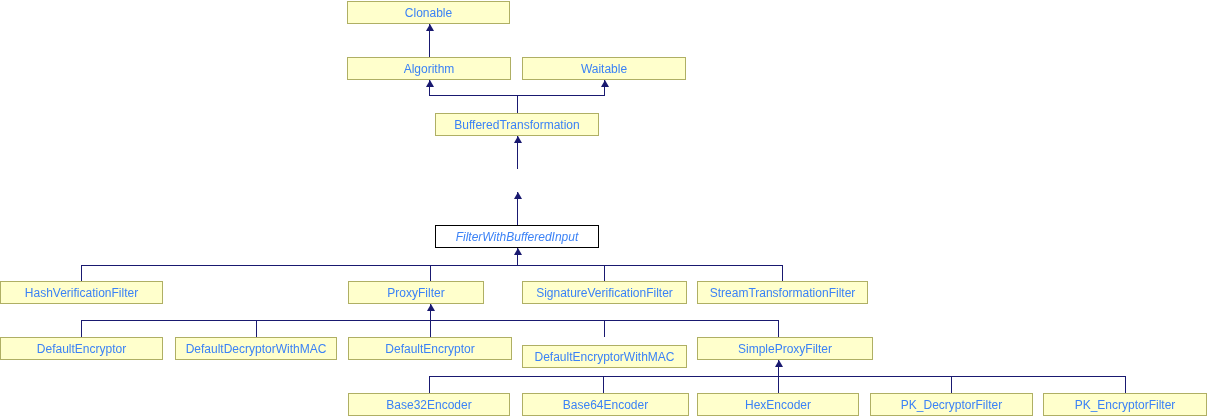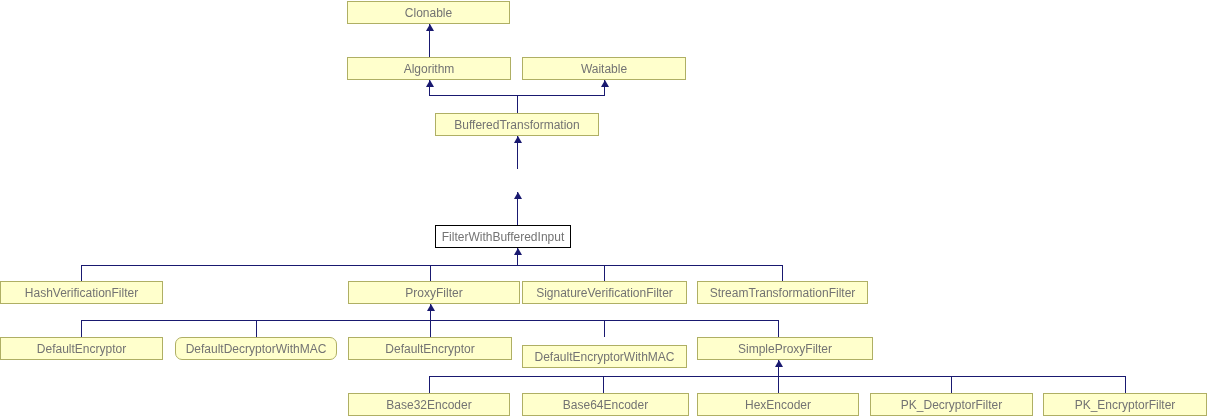--- a/index.html
+++ b/index.html
@@ -14,21 +14,21 @@
     background: #ffffff;
     font-family: "Liberation Sans", sans-serif;
     overflow: hidden;
   }
   .node {
     position: absolute;
     height: 23px;
     box-sizing: border-box;
     background: #FFFFCC;
     border: 1px solid #AFAF64;
-    color: #737373;
+    color: #3b82f6;
     font-size: 12px;
     display: flex;
     align-items: center;
     justify-content: center;
     white-space: nowrap;
     cursor: pointer;
   }
   .node.focus {
     background: #FFFFFF;
     border: 1px solid #000000;
@@ -52,27 +52,27 @@
     border-right: 4px solid transparent;
     border-bottom: 7px solid #191970;
   }
 
   
   #n-clonable                      { left: 347px;  top: 1px;   width: 163px; }
   #n-algorithm                     { left: 347px;  top: 57px;  width: 164px; }
   #n-waitable                      { left: 522px;  top: 57px;  width: 164px; }
   #n-buffered-transformation       { left: 435px;  top: 113px; width: 164px; }
   #n-filter                        { left: 435px;  top: 169px; width: 164px; }
-  #n-filter-with-buffered-input    { left: 435px;  top: 225px; width: 136px; }
+  #n-filter-with-buffered-input    { left: 435px;  top: 225px; width: 164px; font-style: italic; }
   #n-hash-verification-filter      { left: 0px;    top: 281px; width: 163px; }
-  #n-proxy-filter                  { left: 348px;  top: 281px; width: 172px; }
+  #n-proxy-filter                  { left: 348px;  top: 281px; width: 136px; }
   #n-signature-verification-filter { left: 522px;  top: 281px; width: 165px; }
   #n-stream-transformation-filter  { left: 697px;  top: 281px; width: 171px; }
   #n-default-decryptor             { left: 0px;    top: 337px; width: 163px; }
-  #n-default-decryptor-with-mac    { left: 175px;  top: 337px; width: 162px; border-radius: 7px; }
+  #n-default-decryptor-with-mac    { left: 175px;  top: 337px; width: 162px; }
   #n-default-encryptor             { left: 348px;  top: 337px; width: 164px; }
   #n-default-encryptor-with-mac    { left: 522px;  top: 337px; width: 165px; margin-top: 8px; }
   #n-simple-proxy-filter           { left: 697px;  top: 337px; width: 176px; }
   #n-base32-encoder                { left: 348px;  top: 393px; width: 162px; }
   #n-base64-encoder                { left: 522px;  top: 393px; width: 167px; }
   #n-hex-encoder                   { left: 697px;  top: 393px; width: 162px; }
   #n-pk-decryptor-filter           { left: 870px;  top: 393px; width: 163px; }
   #n-pk-encryptor-filter           { left: 1043px; top: 393px; width: 164px; }
 </style>
 </head>

